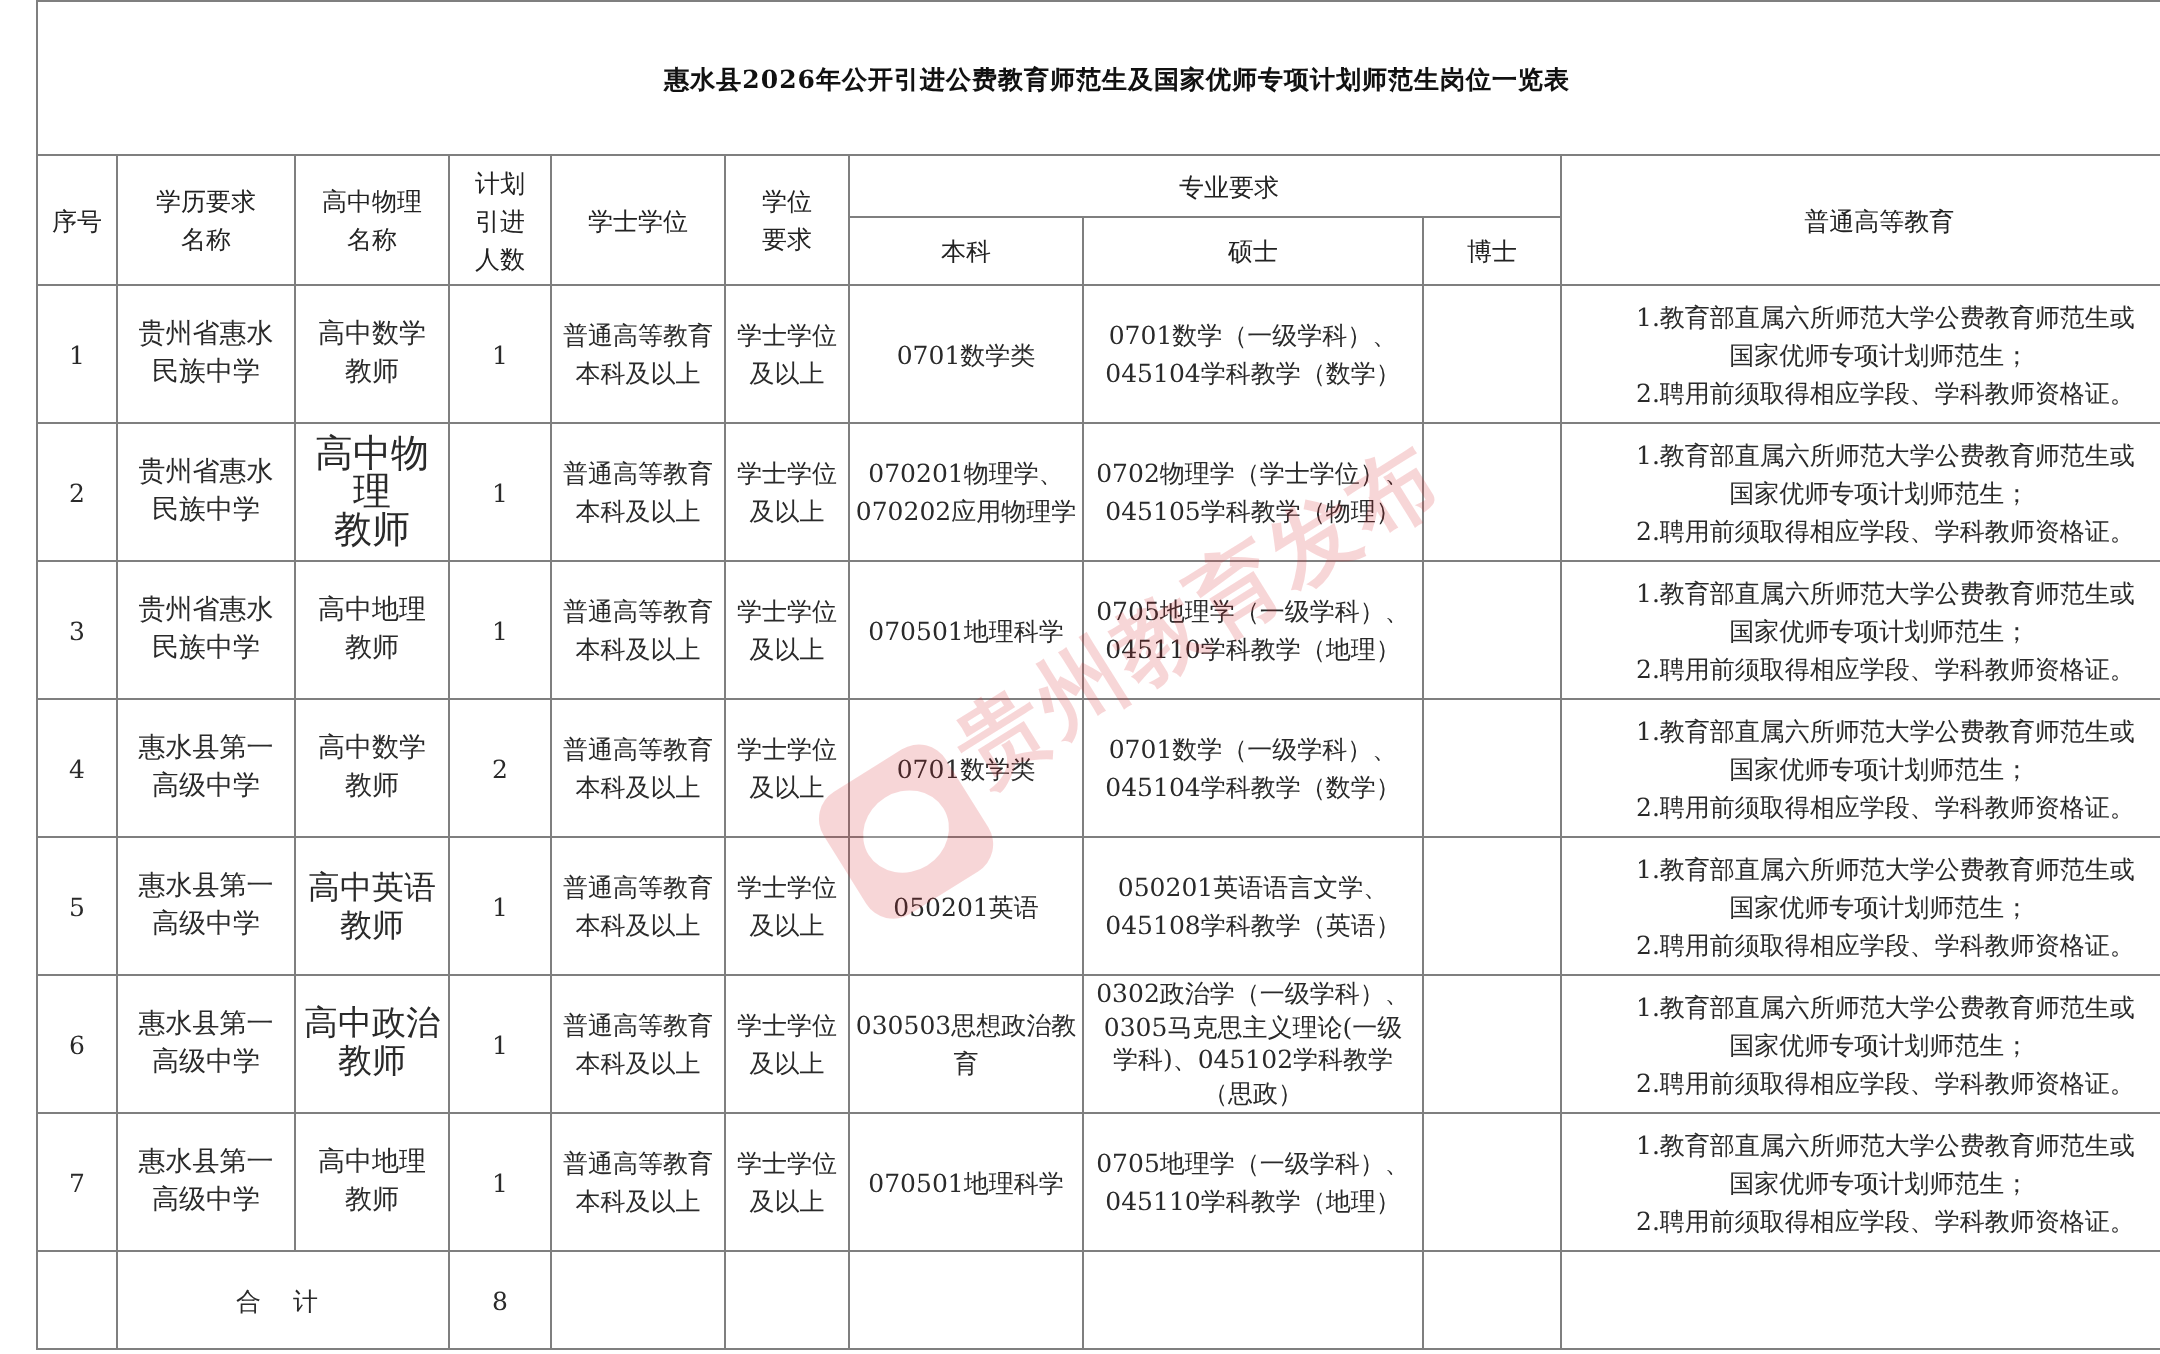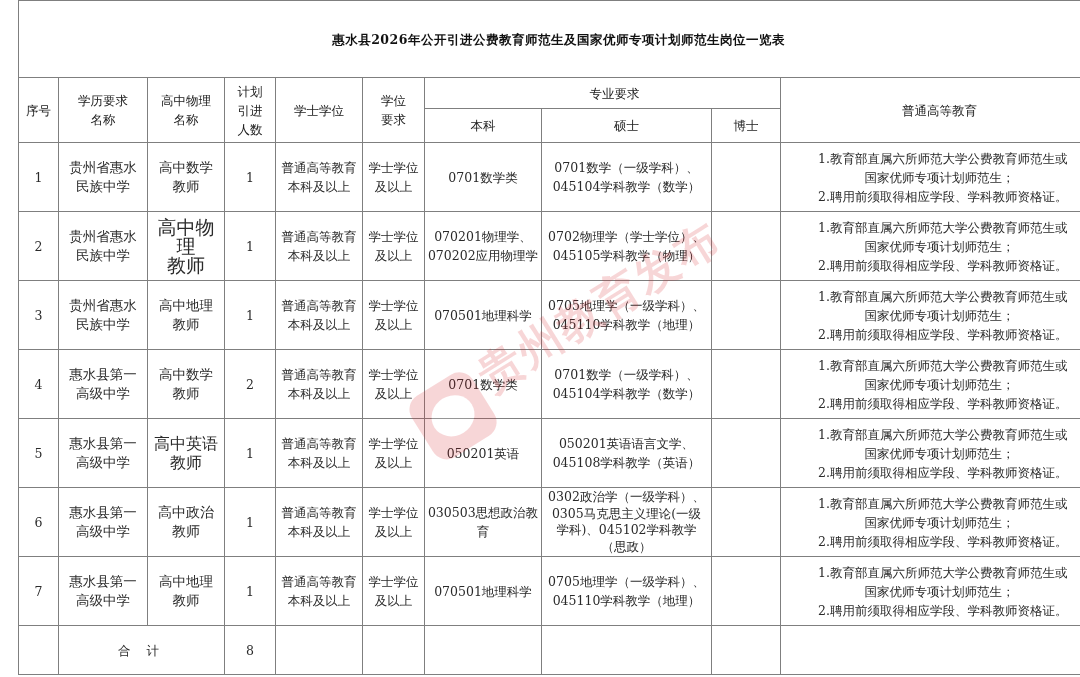--- a/index.html
+++ b/index.html
@@ -135,21 +135,21 @@
           <td></td>
           <td class="cond">
             <span class="ind">1.教育部直属六所师范大学公费教育师范生或</span>
             <span class="noind">国家优师专项计划师范生；</span>
             <span class="ind">2.聘用前须取得相应学段、学科教师资格证。</span>
           </td>
         </tr>
         <tr class="row">
           <td class="num">6</td>
           <td style="font-size:13.5px"><span>惠水县第一</span><br><span>高级中学</span></td>
-          <td style="font-size:14px"><span>高中政治</span><br><span>教师</span></td>
+          <td style="font-size:17px"><span>高中政治</span><br><span>教师</span></td>
           <td class="num">1</td>
           <td><span>普通高等教育</span><br><span>本科及以上</span></td>
           <td><span>学士学位</span><br><span>及以上</span></td>
           <td><span>030503思想政治教</span><br><span>育</span></td>
           <td style="line-height:16.5px"><span>0302政治学（一级学科）、</span><br><span>0305马克思主义理论(一级</span><br><span>学科)、045102学科教学</span><br><span>（思政）</span></td>
           <td></td>
           <td class="cond">
             <span class="ind">1.教育部直属六所师范大学公费教育师范生或</span>
             <span class="noind">国家优师专项计划师范生；</span>
             <span class="ind">2.聘用前须取得相应学段、学科教师资格证。</span>

